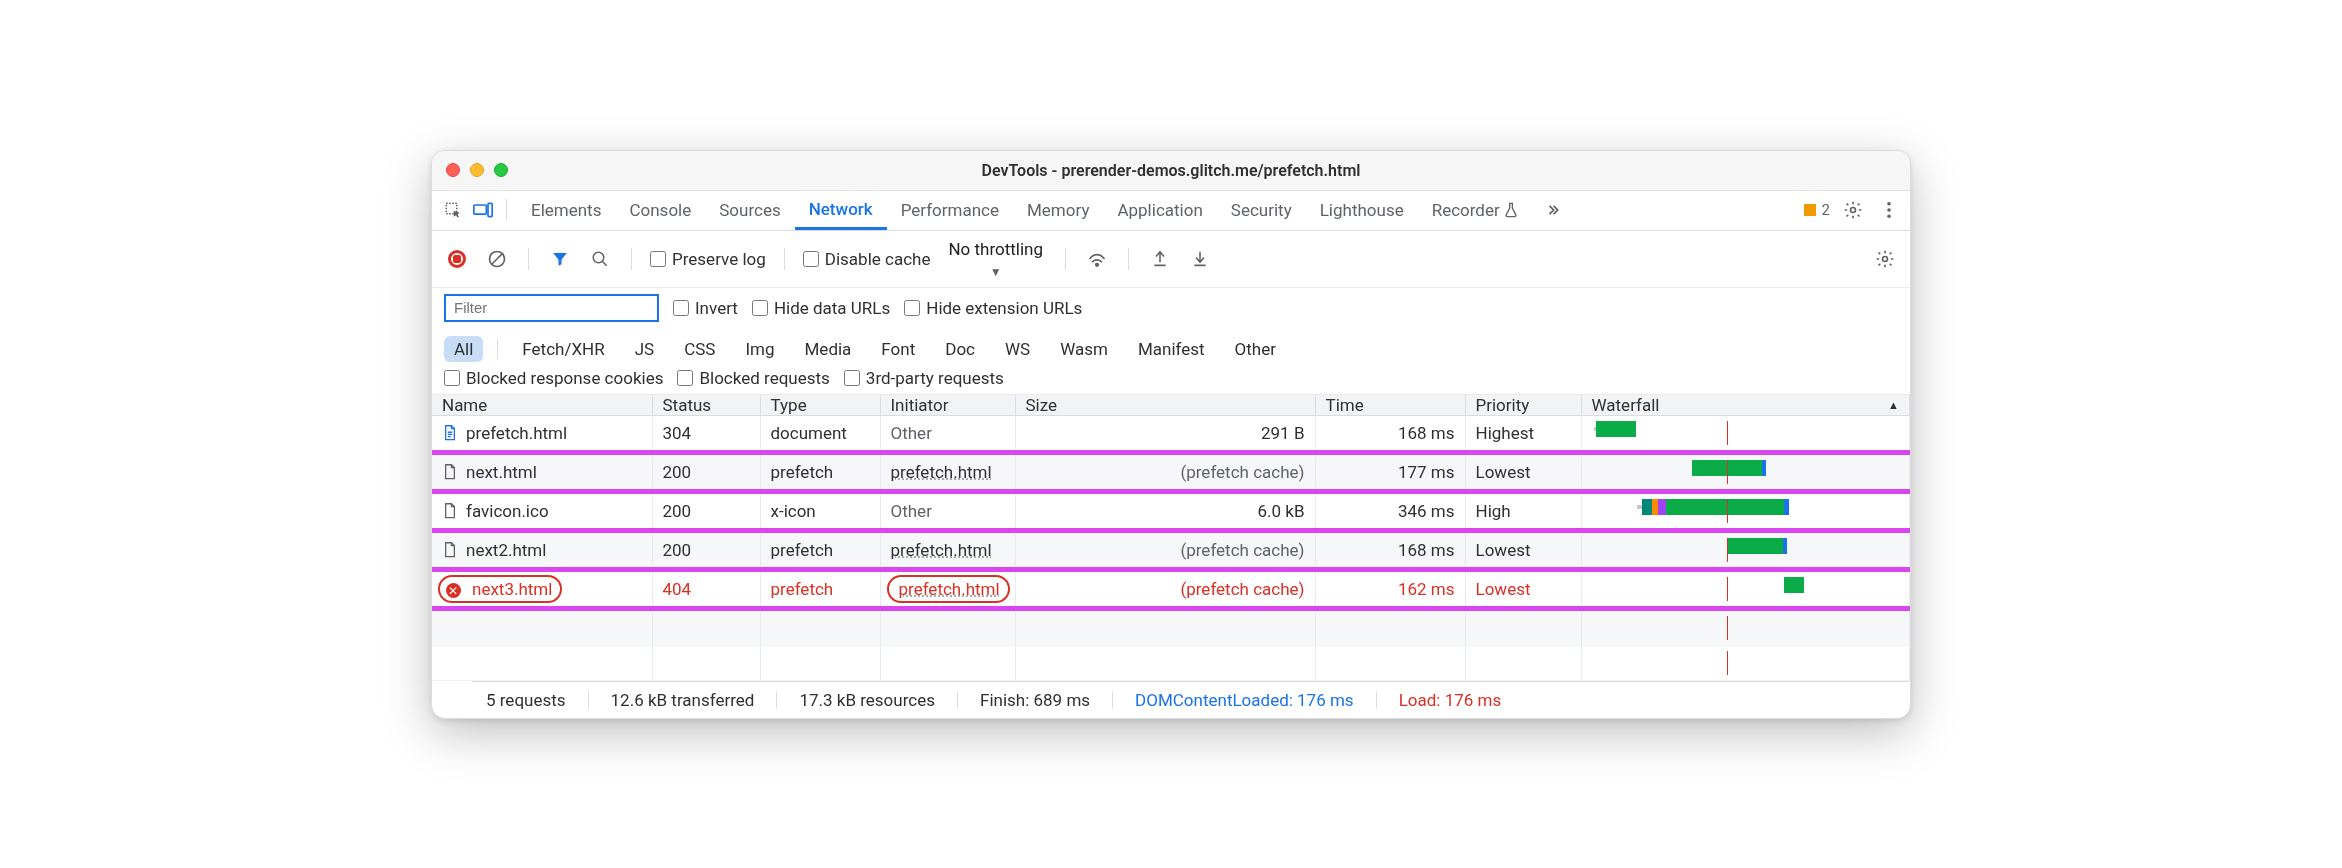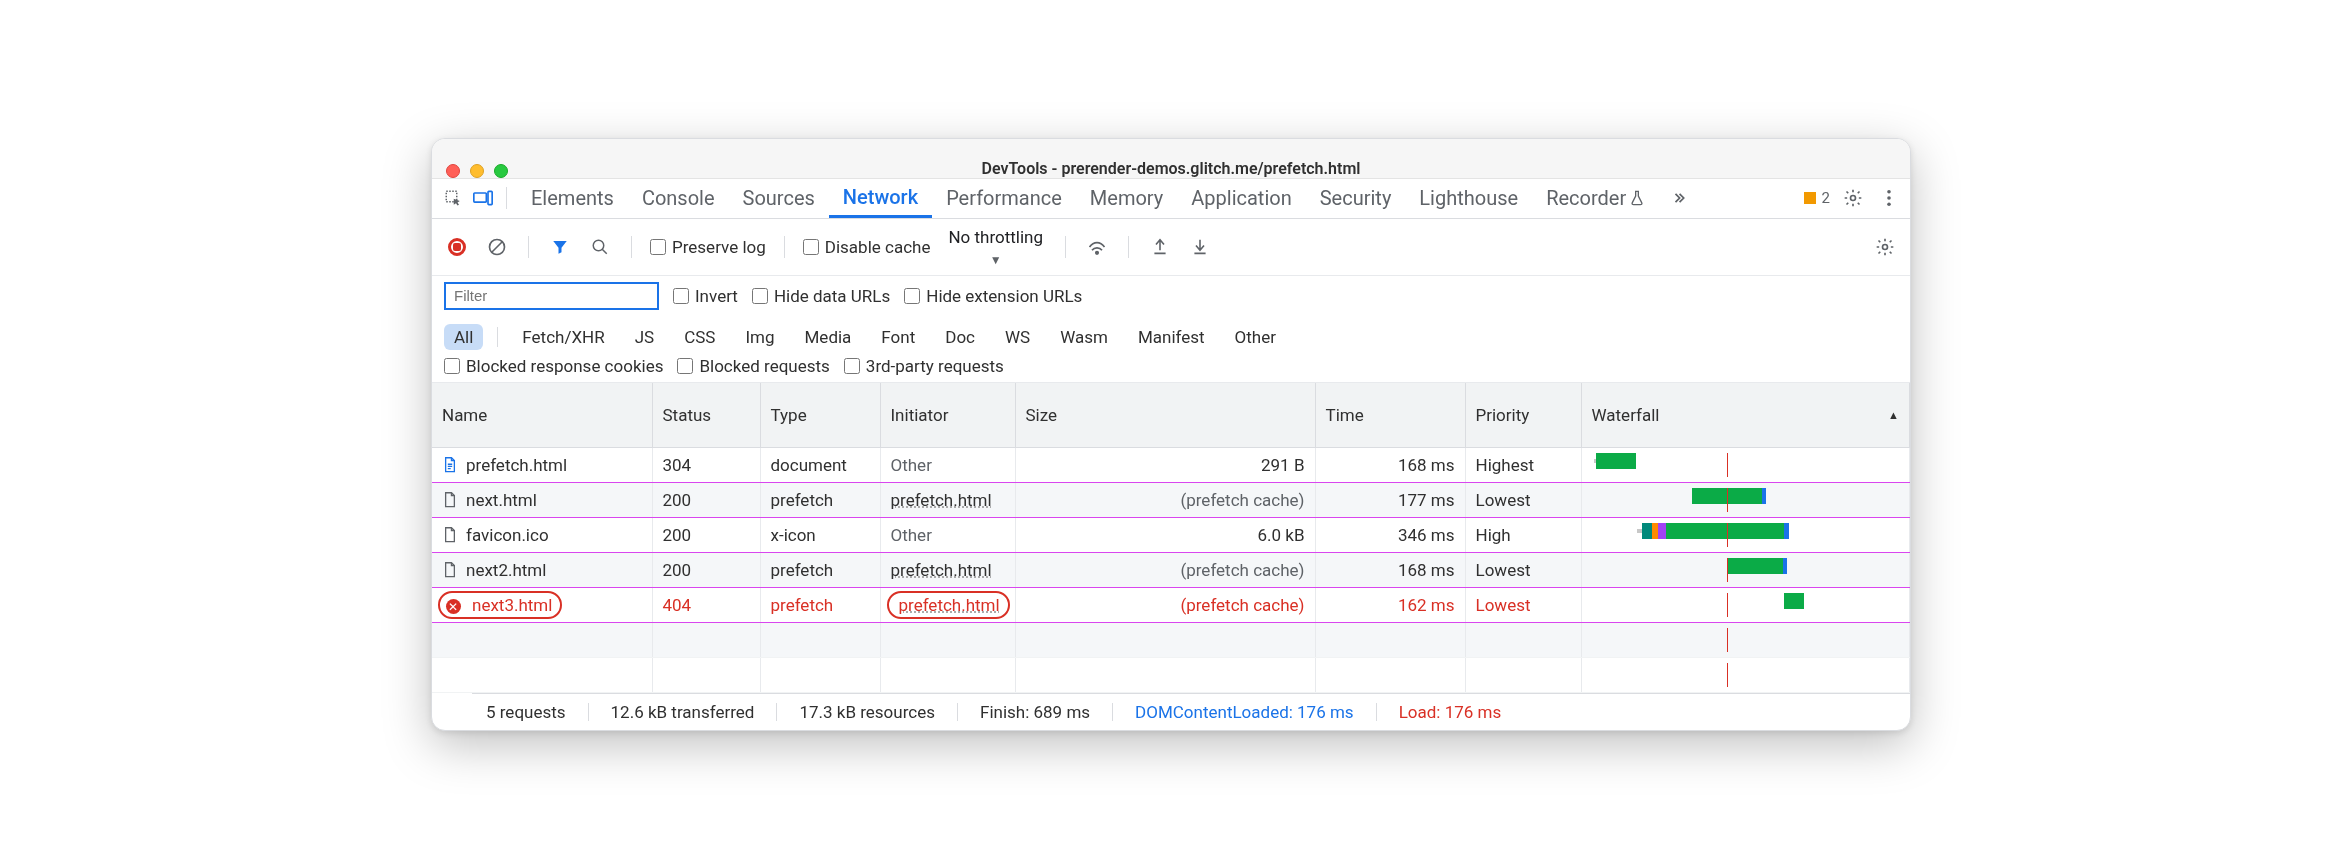--- a/index.html
+++ b/index.html
@@ -20,21 +20,21 @@
     background: #fff;
     box-shadow: 0 14px 48px rgba(0,0,0,0.25), 0 2px 6px rgba(0,0,0,0.1);
     overflow: hidden;
     border: 1px solid #dadce0;
   }
   
   .titlebar {
     height: 40px;
     background: #f6f6f6;
     display: flex;
-    align-items: flex-end;
+    align-items: center;
     padding: 0 14px;
     position: relative;
     border-bottom: 1px solid #e4e4e4;
   }
   .traffic { display: flex; gap: 10px; }
   .tl { width: 14px; height: 14px; border-radius: 50%; }
   .red   { background:#ff5f57; border:0.5px solid #e0443e; }
   .yellow{ background:#ffbd2e; border:0.5px solid #dea123; }
   .green { background:#28c940; border:0.5px solid #1aab29; }
   .win-title {
@@ -54,21 +54,21 @@
   }
   .dock-btn, .ib {
     width: 26px; height: 26px; display:inline-flex; align-items:center; justify-content:center;
     color:#5f6368; cursor:pointer; border-radius:4px;
   }
   .tabs .sep {
     width:1px; height:22px; background:#dadce0; margin:0 6px;
   }
   .tab {
     padding: 0 14px; height:100%; display:flex; align-items:center;
-    color:#5f6368; cursor:pointer; font-size:20px;
+    color:#5f6368; cursor:pointer; font-size:17px;
   }
   .tab.active { color:#1a73e8; border-bottom:3px solid #1a73e8; margin-bottom:-1px; font-weight:500;}
   .tabs-right { margin-left:auto; display:flex; align-items:center; gap:10px; }
   .warn-badge {
     display:flex; align-items:center; gap:6px; color:#5f6368;
     font-size:15px;
   }
   .warn-badge .sq { width:12px; height:12px; background:#f29900; display:inline-block; }
   
   .toolbar, .filterbar, .filterbar2 {
@@ -103,27 +103,27 @@
     color:#303030; font-size:17px;
   }
   .chip.active { background:#c7dcf7; }
   .type-set { display:flex; align-items:center; gap:10px; flex-wrap:wrap;}
   
   .table-wrap { overflow:hidden; }
   table { border-collapse:collapse; width:100%; table-layout:fixed; }
   thead th {
     text-align:left; font-weight:400;
     background:#f1f3f4; color:#303030;
-    padding:22px 10px; font-size:17px;
+    padding:0 10px; font-size:17px;
     border-right:1px solid #dadce0; border-bottom:1px solid #dadce0;
     position:relative;
   }
   tbody td {
     padding:5px 10px; font-size:17px;
-    border-right:1px solid #e8eaed; border-bottom:1px solid #d946ef;
+    border-right:1px solid #e8eaed; border-bottom:5px solid #d946ef;
     white-space:nowrap; overflow:hidden; text-overflow:ellipsis;
     color:#303030;
   }
   tbody tr:nth-child(even) td { background:#f5f7f9; }
   .fname { display:flex; align-items:center; gap:8px; }
   .fic {
     width:16px; height:16px; display:inline-flex; align-items:center; justify-content:center;
     color:#5f6368;
   }
   .grey { color:#5f6368; }

